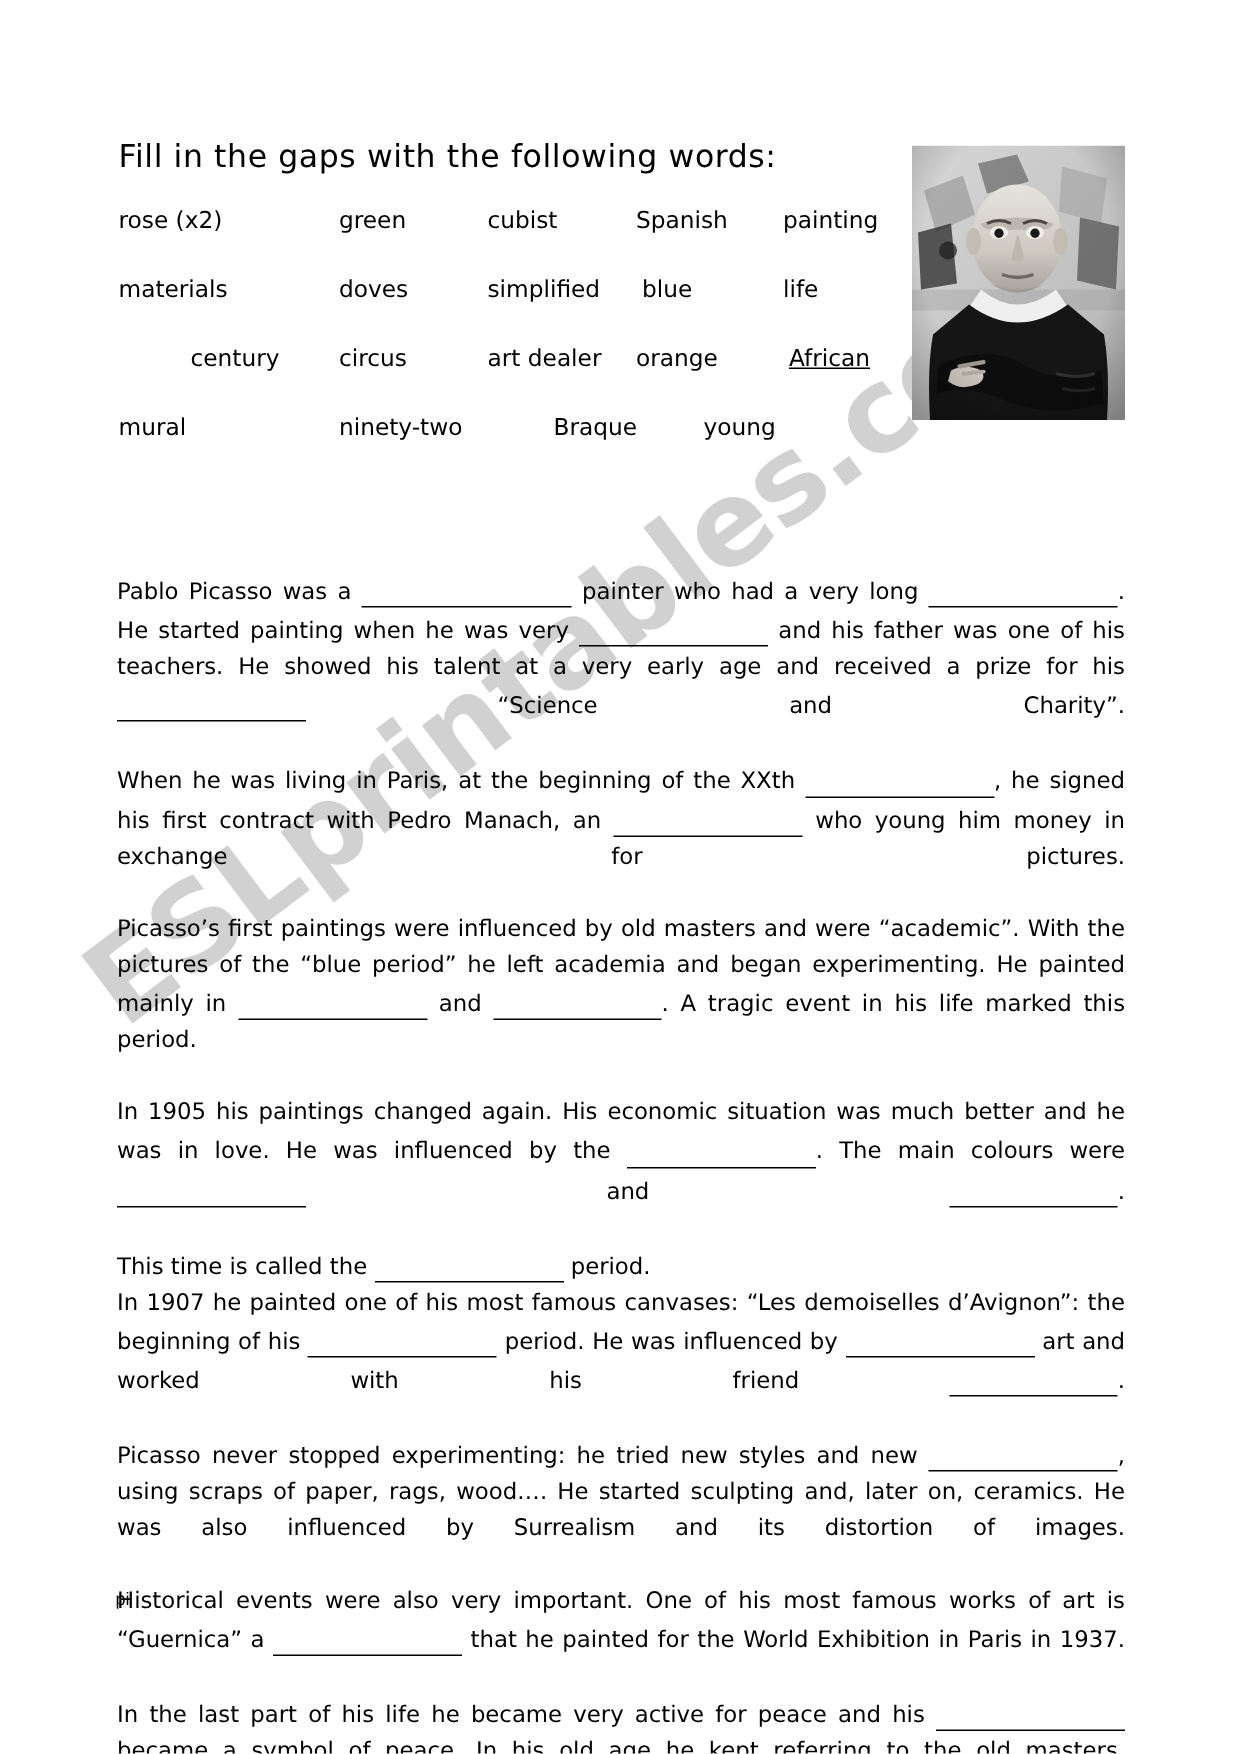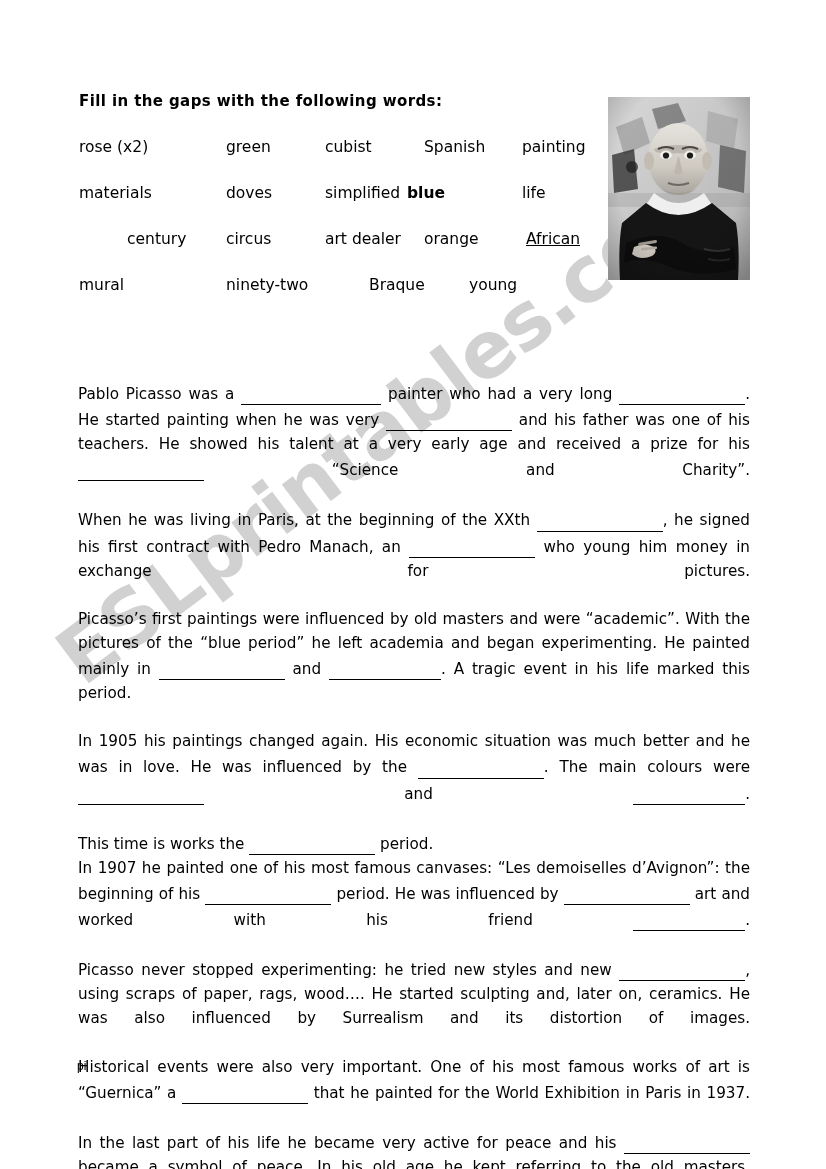--- a/index.html
+++ b/index.html
@@ -53,22 +53,22 @@
     position: absolute;
     inset: 0;
     z-index: 2;
   }
 
   
   #heading {
     position: absolute;
     left: 79px;
     top: 92px;
-    font-size: 15px;
-    font-weight: 700;
+    font-size: 21px;
+    font-weight: 400;
     letter-spacing: .4px;
     white-space: nowrap;
   }
 
   
   #wordbank {
     position: absolute;
     left: 79px;
     top: 138px;
     width: 530px;
@@ -160,21 +160,21 @@
           <span class="wb-word" style="left: 0px;">rose (x2)</span>
           <span class="wb-word" style="left: 147px; text-align: right;">green</span>
           <span class="wb-word" style="left: 246px;">cubist</span>
           <span class="wb-word" style="left: 345px;">Spanish</span>
           <span class="wb-word" style="left: 443px;">painting</span>
         </div>
         <div class="wb-row">
           <span class="wb-word" style="left: 0px;">materials</span>
           <span class="wb-word" style="left: 147px;">doves</span>
           <span class="wb-word" style="left: 246px;">simplified</span>
-          <span class="wb-word" style="left: 328px; font-weight: bold;">blue</span>
+          <span class="wb-word" style="left: 349px;">blue</span>
           <span class="wb-word" style="left: 443px;">life</span>
         </div>
         <div class="wb-row">
           <span class="wb-word" style="left: 4px; margin-left: 44px;">century</span>
           <span class="wb-word" style="left: 147px;">circus</span>
           <span class="wb-word" style="left: 246px;">art dealer</span>
           <span class="wb-word" style="left: 345px;">orange</span>
           <span class="wb-word" style="left: 447px; text-decoration: underline;">African</span>
         </div>
         <div class="wb-row">
@@ -249,21 +249,21 @@
 
         <rect x="0" y="0" width="142" height="183" fill="url(#vig)"></rect>
       </svg>
     </div>
 
     <div id="body-text">
         <p class="para"><span>Pablo Picasso was a </span><span class="blank b-lg">&nbsp;</span><span> painter who had a very long </span><span class="blank b-md">&nbsp;</span><span>. He started painting when he was very </span><span class="blank b-md">&nbsp;</span><span> and his father was one of his teachers. He showed his talent at a very early age and received a prize for his </span><span class="blank b-md">&nbsp;</span><span> “Science and Charity”.</span></p>
         <p class="para"><span>When he was living in Paris, at the beginning of the XXth </span><span class="blank b-md">&nbsp;</span><span>, he signed his first contract with Pedro Manach, an </span><span class="blank b-md">&nbsp;</span><span> who young him money in exchange for pictures.</span></p>
         <p class="para"><span>Picasso’s first paintings were influenced by old masters and were “academic”. With the pictures of the “blue period” he left academia and began experimenting. He painted mainly in </span><span class="blank b-md">&nbsp;</span><span> and </span><span class="blank b-sm">&nbsp;</span><span>.   A tragic event in his life marked this period.</span></p>
         <p class="para"><span>In 1905 his paintings changed again. His economic situation was much better and he was in love. He was influenced by the </span><span class="blank b-md">&nbsp;</span><span>. The main colours were </span><span class="blank b-md">&nbsp;</span><span> and </span><span class="blank b-sm">&nbsp;</span><span>.</span></p>
-        <p class="para nojust"><span>This time is works the </span><span class="blank b-md">&nbsp;</span><span> period.</span></p>
+        <p class="para nojust"><span>This time is called the </span><span class="blank b-md">&nbsp;</span><span> period.</span></p>
         <p class="para"><span>In 1907 he painted one of his most famous canvases: “Les demoiselles d’Avignon”: the beginning of his </span><span class="blank b-md">&nbsp;</span><span> period. He was influenced by </span><span class="blank b-md">&nbsp;</span><span> art and worked with his friend </span><span class="blank b-sm">&nbsp;</span><span>.</span></p>
         <p class="para"><span>Picasso never stopped experimenting: he tried new styles and new </span><span class="blank b-md">&nbsp;</span><span>, using scraps of paper, rags, wood…. He started sculpting and, later on, ceramics. He was also influenced by Surrealism and its distortion of images.</span></p>
         <p class="para"><span>Historical events were also very important. One of his most famous works of art is “Guernica” a </span><span class="blank b-md">&nbsp;</span><span> that he painted for the World Exhibition in Paris in 1937.</span></p>
         <p class="para"><span>In the last part of his life he became very active for peace and his </span><span class="blank b-md">&nbsp;</span><span> became a symbol of peace. In his old age he kept referring to the old masters, especially Velasquez, but his images were </span></p>
       </div>
 
     <div id="footer-tag">pi</div>
 
   </div>
 </div>

